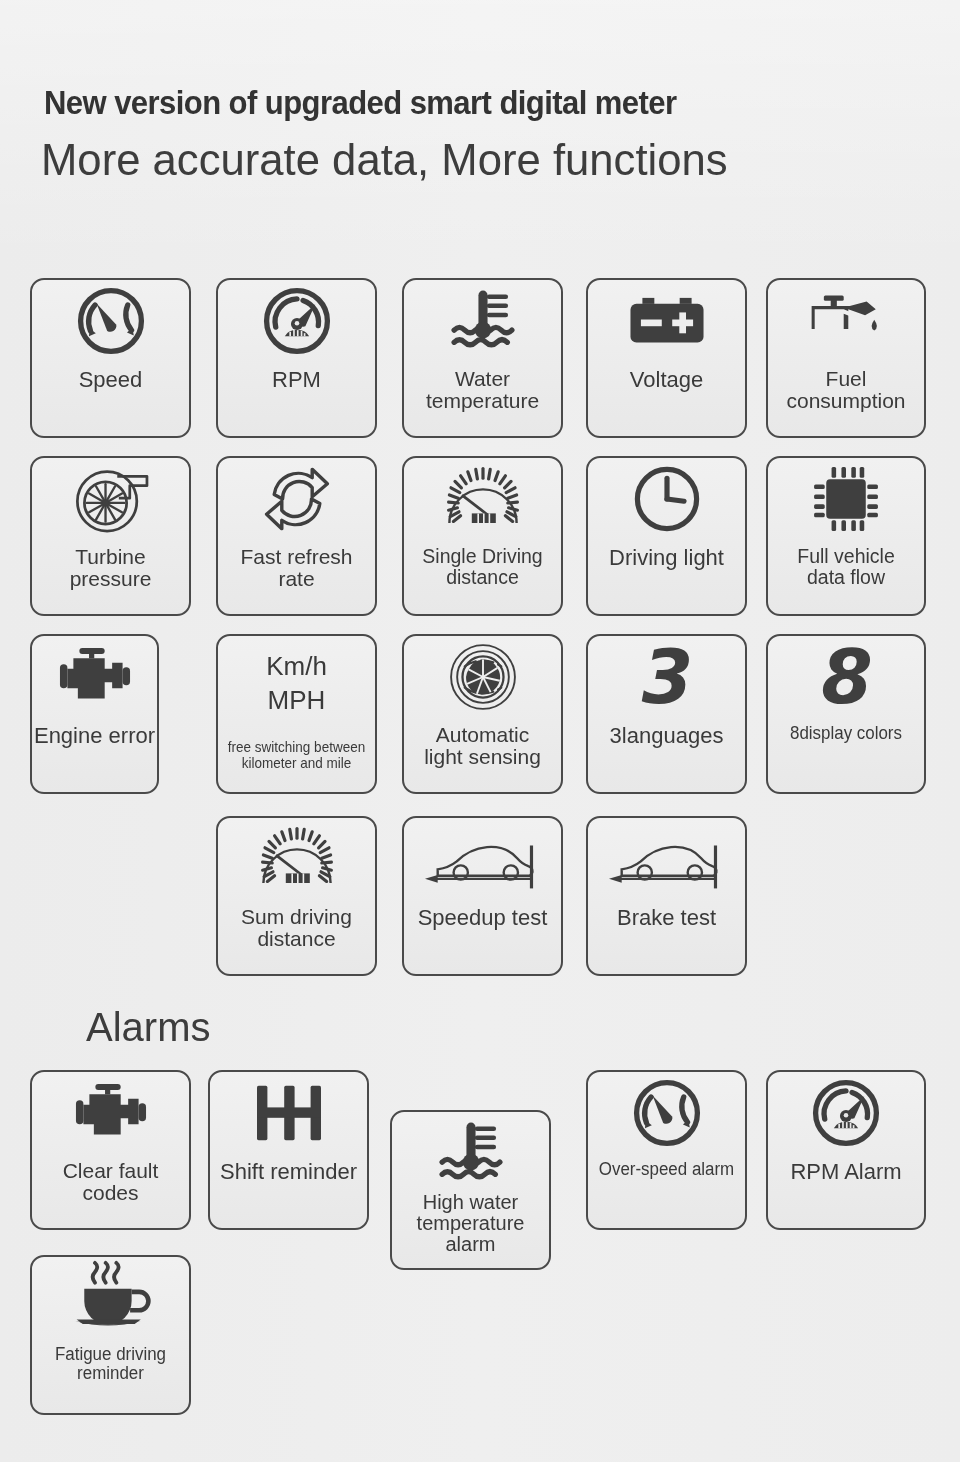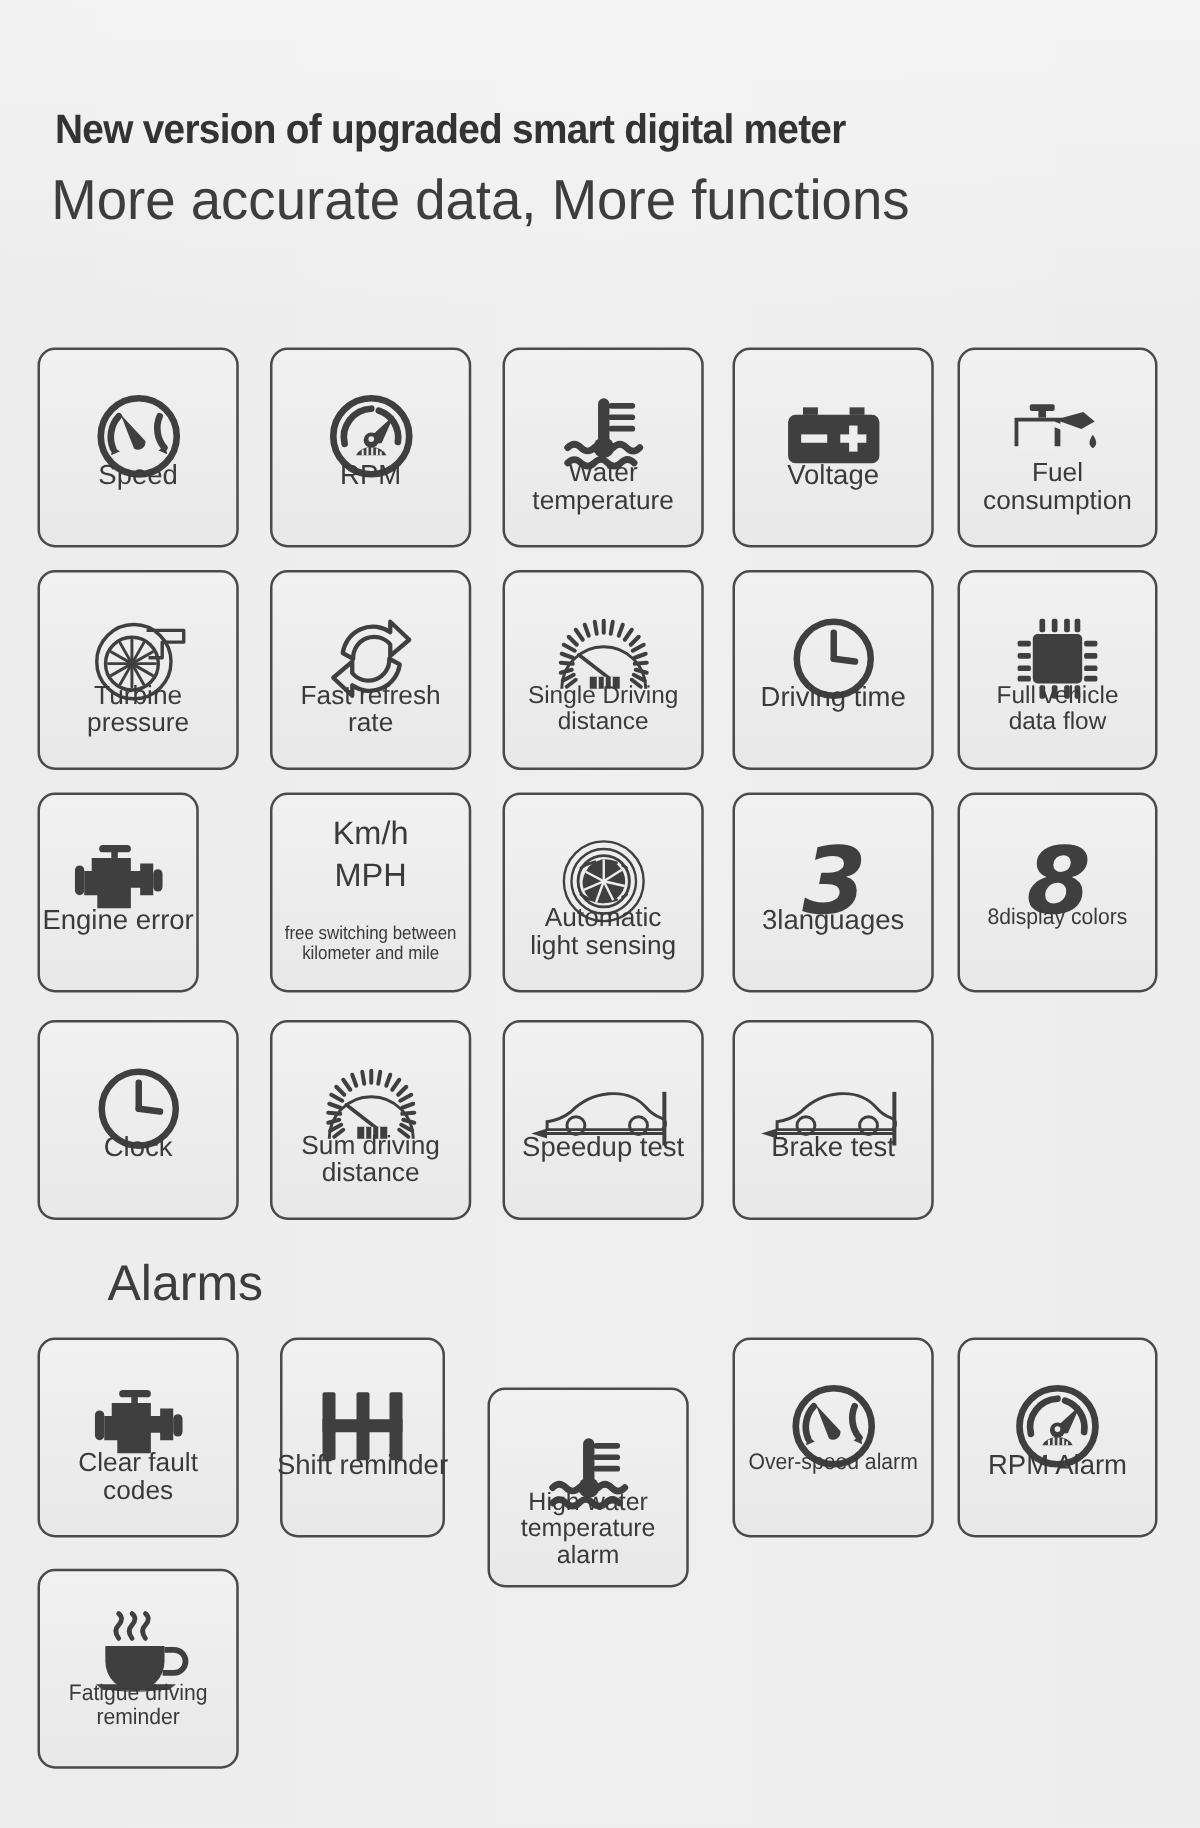--- a/index.html
+++ b/index.html
@@ -56,21 +56,21 @@
     position: absolute;
     top: 0;
     width: 160px; height: 160px;
     border: 2px solid #4a4a4a;
     border-radius: 14px;
     background: linear-gradient(180deg, #f1f1f1 0%, #e8e8e8 100%);
     display: flex;
     flex-direction: column;
     align-items: center;
     justify-content: flex-start;
-    padding-top: 32px;
+    padding-top: 4px;
   }
   .tile .ico {
     height: 74px;
     width: 100%;
     display: flex;
     align-items: center;
     justify-content: center;
     flex: none;
   }
   .tile .ico svg { display: block; overflow: visible; }
@@ -301,21 +301,21 @@
         </div>
         <div class="tile" style="left: 586px; width: 161px;">
           <div class="ico">
             <svg width="74" height="74" viewBox="0 0 100 100">
       <circle cx="50" cy="50" r="40" fill="none" stroke="#3f3f3f" stroke-width="7"></circle>
       <line x1="50" y1="50" x2="50" y2="22" stroke="#3f3f3f" stroke-width="7" stroke-linecap="round"></line>
       <line x1="50" y1="50" x2="73" y2="53" stroke="#3f3f3f" stroke-width="7" stroke-linecap="round"></line>
     </svg>
           </div>
           <div class="label">
-            <div>Driving time</div>
+            <div>Driving light</div>
           </div>
         </div>
         <div class="tile" style="left: 766px; width: 160px;">
           <div class="ico">
             <svg width="78" height="76" viewBox="0 0 100 100">
       <rect x="24" y="24" width="52" height="52" rx="5" fill="#3f3f3f"></rect>
       <g fill="#3f3f3f">
         <rect x="31" y="8" width="6" height="14" rx="2"></rect>
                 <rect x="44" y="8" width="6" height="14" rx="2"></rect>
         <rect x="57" y="8" width="6" height="14" rx="2"></rect>
@@ -410,32 +410,20 @@
         <div class="tile" style="left: 766px; width: 160px;">
           <div class="ico">
             <span class="digit">8</span>
           </div>
           <div class="label xs">
             <div>8display colors</div>
           </div>
         </div>
       </div>
       <div class="grid-row" style="top: 816px;">
-        <div class="tile" style="left: 30px; width: 161px;">
-          <div class="ico">
-            <svg width="74" height="74" viewBox="0 0 100 100">
-      <circle cx="50" cy="50" r="40" fill="none" stroke="#3f3f3f" stroke-width="7"></circle>
-      <line x1="50" y1="50" x2="50" y2="22" stroke="#3f3f3f" stroke-width="7" stroke-linecap="round"></line>
-      <line x1="50" y1="50" x2="73" y2="53" stroke="#3f3f3f" stroke-width="7" stroke-linecap="round"></line>
-    </svg>
-          </div>
-          <div class="label">
-            <div>Clock</div>
-          </div>
-        </div>
         <div class="tile" style="left: 216px; width: 161px;">
           <div class="ico">
             <svg width="80" height="74" viewBox="0 0 100 92">
       <path d="M8 76 A42 42 0 1 1 92 76" fill="none" stroke="#3f3f3f" stroke-width="3"></path>
       <g stroke="#3f3f3f" stroke-width="4" stroke-linecap="round">
         <line x1="50" y1="8" x2="50" y2="20"></line>
         <line x1="31" y1="12" x2="35" y2="23"></line>
                 <line x1="69" y1="12" x2="65" y2="23"></line>
         <line x1="15" y1="24" x2="23" y2="32"></line>
                 <line x1="85" y1="24" x2="77" y2="32"></line>
@@ -510,21 +498,21 @@
       <path d="M26 16 h42 v14 h10 v-8 h14 v34 h-14 v-8 h-10 v22 h-36 v-14 h-14 v-26 h8z" fill="#3f3f3f"></path>
       <rect x="8" y="24" width="10" height="32" rx="5" fill="#3f3f3f"></rect>
       <rect x="92" y="28" width="10" height="24" rx="5" fill="#3f3f3f"></rect>
     </svg>
           </div>
           <div class="label two">
             <div>Clear fault</div>
             <div>codes</div>
           </div>
         </div>
-        <div class="tile" style="left: 224px; width: 132px;">
+        <div class="tile" style="left: 208px; width: 161px;">
           <div class="ico">
             <svg width="80" height="62" viewBox="0 0 100 76">
       <g fill="#3f3f3f">
         <rect x="10" y="4" width="13" height="68" rx="2"></rect>
         <rect x="44" y="4" width="13" height="68" rx="2"></rect>
         <rect x="77" y="4" width="13" height="68" rx="2"></rect>
         <rect x="10" y="31" width="80" height="13"></rect>
       </g>
     </svg>
           </div>

